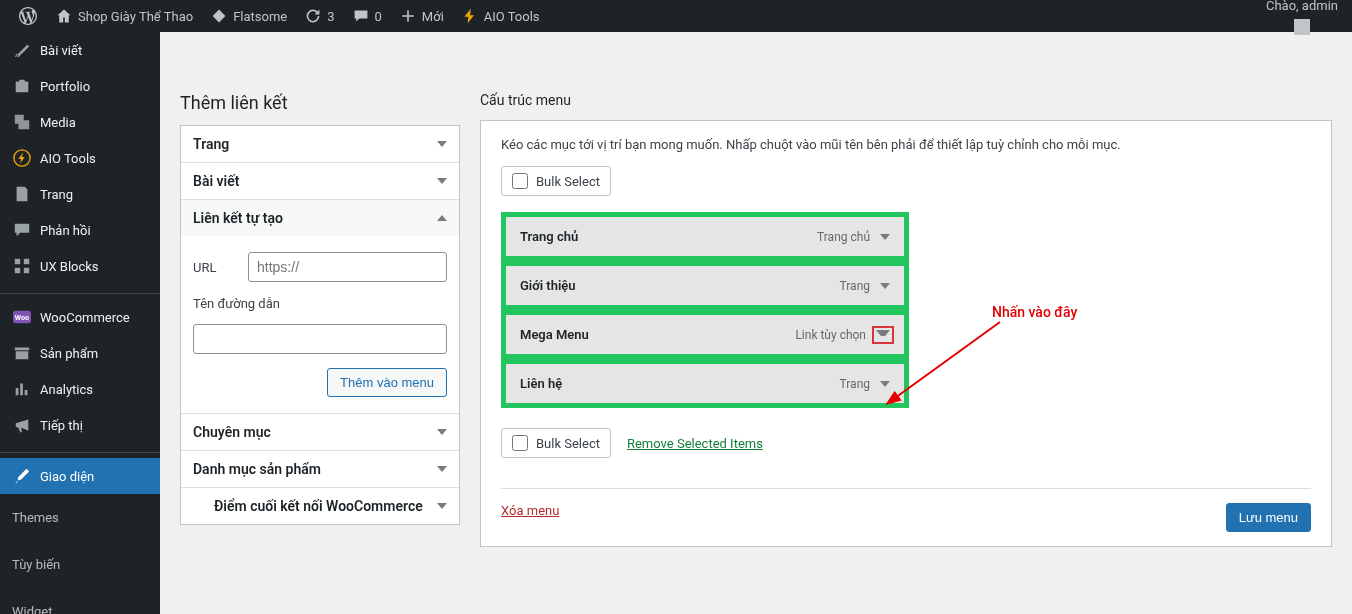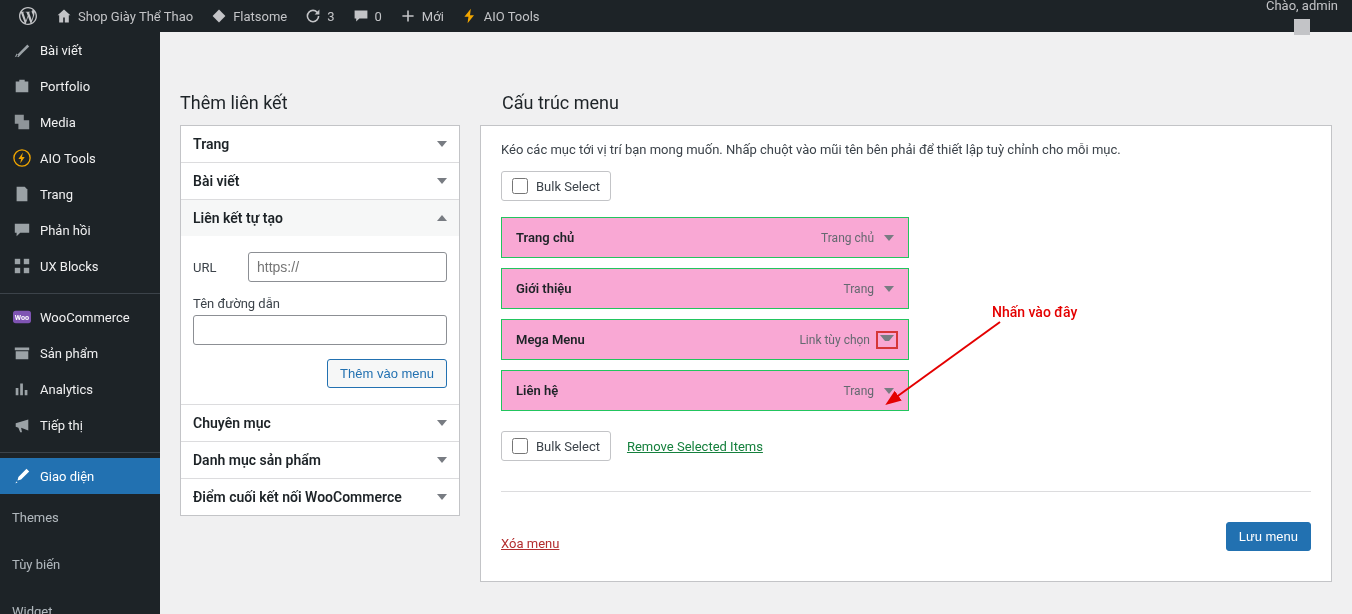--- a/index.html
+++ b/index.html
@@ -23,60 +23,60 @@
 .sidebar-separator { height: 5px; border-bottom: 1px solid #3c434a; margin: 5px 0; }
 .submenu-item { padding: 16px 12px; cursor: pointer; color: rgba(240,246,252,.7); font-size: 13px; }
 .submenu-item.active-sub { color: #fff; font-weight: 600; }
 
 
 .content { position: absolute; top: 32px; left: 160px; right: 0; bottom: 0; background: #f0f0f1; padding: 10px 20px 0 20px; overflow: hidden; }
 .layout { display: flex; gap: 20px; }
 .col-left { width: 280px; flex-shrink: 0; }
 .col-right { flex: 1; }
 .section-heading { font-size: 18px; font-weight: 400; color: #1d2327; margin: 50px 0 12px 0; }
-.col-right .section-heading { font-size: 18px; margin-left: 22px; }
+.col-right .section-heading { font-size: 14px; }
 
 
 .postbox-container { border: 1px solid #c3c4c7; background: #fff; }
 .postbox { border-bottom: 1px solid #dcdcde; }
-.postbox:last-child { border-bottom: none; }
+.postbox:last-child { border-bottom: none; padding-left: 21px; }
 .postbox-header { display: flex; align-items: center; justify-content: space-between; padding: 10px 12px; cursor: pointer; font-size: 14px; font-weight: 600; color: #1d2327; background:#fff; }
 .postbox-header.shaded { background: #f6f7f7; }
 .toggle { width: 0; height: 0; border-left: 5px solid transparent; border-right: 5px solid transparent; border-top: 6px solid #787c82; }
 .toggle.up { border-top: none; border-bottom: 6px solid #787c82; }
 .postbox-body { padding: 16px 12px; }
 .form-row { display: flex; align-items: center; gap: 12px; margin-bottom: 14px; }
 .form-row label { width: 80px; font-size: 13px; }
 .form-row input { flex: 1; padding: 4px 8px; border: 1px solid #8c8f94; border-radius: 3px; font-size: 14px; height: 30px; }
-.col-stack { display: flex; flex-direction: column; gap: 4px; margin-bottom: 14px; }
+.col-stack { display: flex; flex-direction: column; gap: 13px; margin-bottom: 14px; }
 .col-stack input { padding: 4px 8px; border: 1px solid #8c8f94; border-radius: 3px; height: 30px; }
 .btn { border: 1px solid #2271b1; background: #f6f7f7; color: #2271b1; padding: 6px 12px; border-radius: 3px; cursor: pointer; font-size: 13px; }
 .btn-primary { background: #2271b1; color: #fff; border-color: #2271b1; }
 .btn-row-right { display: flex; justify-content: flex-end; }
 
 
 .menu-edit { border: 1px solid #c3c4c7; background: #fff; padding: 16px 20px 0 20px; }
 .menu-name-row { display: flex; align-items: center; gap: 12px; margin-bottom: 20px; }
 .menu-name-row input { width: 250px; padding: 4px 8px; border: 1px solid #8c8f94; border-radius: 3px; height: 30px; }
 .help-text { color: #3c434a; margin-bottom: 14px; }
 .bulk-row { display: flex; align-items: center; gap: 16px; margin-bottom: 16px; }
 .bulk-box { display: inline-flex; align-items: center; gap: 8px; border: 1px solid #c3c4c7; padding: 6px 10px; border-radius: 3px; background: #fff; }
 .bulk-box input[type=checkbox] { width: 16px; height: 16px; }
 .disabled-link { color: #15803d; text-decoration: underline; }
 
 .menu-items { width: 408px; }
-.menu-item { border: 1px solid #22c55e; background: #f9a8d4; margin-bottom: 10px; }
+.menu-item { border: 5px solid #22c55e; background: #e5e5e5; }
 .menu-item-bar { display: flex; align-items: center; justify-content: space-between; padding: 12px 14px; cursor: move; }
 .menu-item-title { font-weight: 600; color: #1d2327; }
 .menu-item-right { display: flex; align-items: center; gap: 10px; }
 .menu-item-type { color: #646970; font-size: 12px; }
 .item-toggle { width: 0; height: 0; border-left: 5px solid transparent; border-right: 5px solid transparent; border-top: 6px solid #787c82; cursor: pointer; }
 .item-toggle.highlight { outline: 2px solid #d63638; outline-offset: 2px; padding: 2px; }
 
-.footer-actions { display: flex; justify-content: space-between; align-items: flex-end; padding: 30px 0; border-top: 1px solid #dcdcde; margin-top: 30px; }
+.footer-actions { display: flex; justify-content: space-between; align-items: flex-start; padding: 14px 0; border-top: 1px solid #dcdcde; margin-top: 30px; }
 .delete-link { color: #b32d2e; text-decoration: underline; cursor: pointer; }
 
 
 .annotation { position: absolute; pointer-events: none; }
 .annotation-text { position: absolute; color: #e40000; font-size: 14px; font-weight: 500; white-space: nowrap; }
 
 svg { display: block; }
 </style>
 </head>
 <body>

